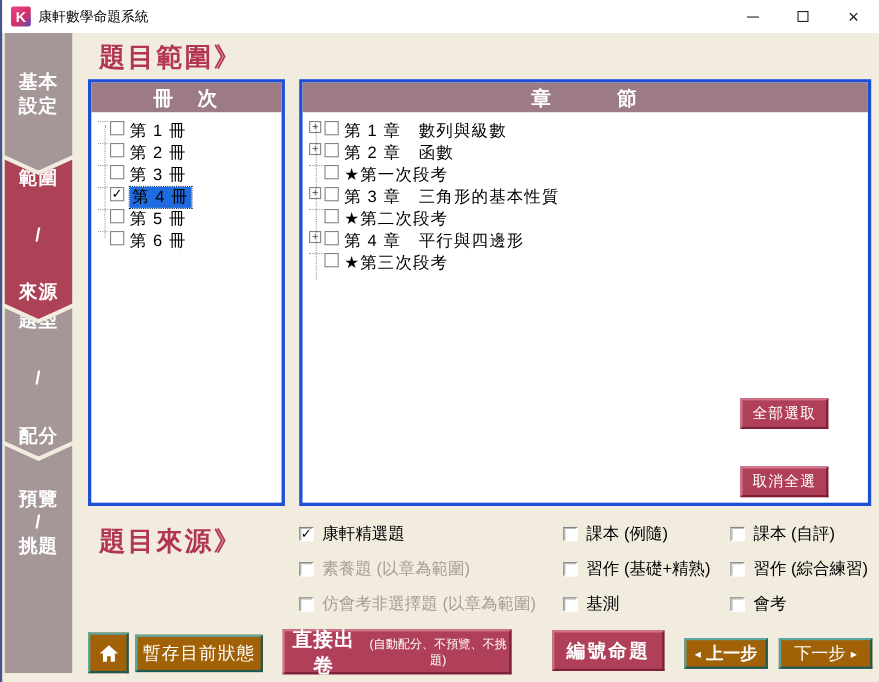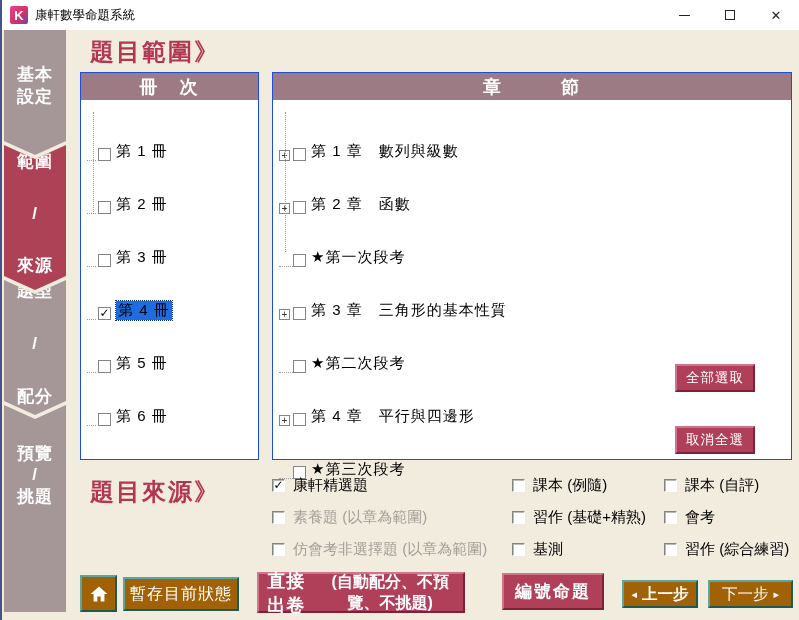--- a/index.html
+++ b/index.html
@@ -27,32 +27,32 @@
   .t2 { height:145px; clip-path:polygon(0 0,50% 14px,100% 0,100% calc(100% - 14px),50% 100%,0 calc(100% - 14px)); background:#ad4156; padding-bottom:8px;gap:31px; }
   .t3 { height:135px; clip-path:polygon(0 0,50% 14px,100% 0,100% calc(100% - 14px),50% 100%,0 calc(100% - 14px)); padding-bottom:8px;gap:32px; }
   .t4 { height:207px; clip-path:polygon(0 0,50% 14px,100% 0,100% 100%,0 100%); justify-content:flex-start; padding-top:38px; }
 
   
   .sec-heading { position:absolute; left:88px; color:#b23552; font-weight:bold; font-size:24px; letter-spacing:2px; }
   .h-scope { top:36px; }
   .h-source { top:476px; }
 
   
-  .panel { position:absolute; top:72px; background:#fff; border:1px solid #1d4ed8; }
+  .panel { position:absolute; top:72px; background:#fff; border:3px solid #1d4ed8; }
   .panel-volumes { left:78px; width:179px; height:388px; }
   .panel-chapters { left:270px; width:520px; height:388px; }
   .panel-header { height:27px; background:#9d7b84; color:#fff; font-weight:bold; font-size:18px; display:flex; align-items:center; justify-content:center; letter-spacing:2px; }
   .panel-header.two-col { gap:58px; }
   .panel-body { position:relative; padding-top:8px; }
 
   .tree-vline { position:absolute; left:12px; top:12px; width:0; border-left:1px dotted #9a9a9a; }
   .panel-volumes .tree-vline { height:102px; }
   .panel-chapters .tree-vline { height:140px; }
 
-  .trow { display:flex; align-items:flex-end; height:20px; padding-left:6px; font-size:15px; color:#000;margin-top:33px; }
+  .trow { display:flex; align-items:flex-start; height:20px; padding-left:6px; font-size:15px; color:#000; }
   .stub { width:9px; border-top:1px dotted #9a9a9a; margin-right:2px; }
   .cb { width:13px; height:13px; background:#fff; border:1px solid #848484; display:inline-flex; align-items:center; justify-content:center; flex:0 0 13px; }
   .cb .check { font-size:12px; font-weight:bold; line-height:1; color:#000; margin-top:-1px; }
   .cb.win { border-color:#848484 #ffffff #ffffff #848484; box-shadow:inset 1px 1px 0 #b9b9b9; }
   .tlabel { margin-left:5px; letter-spacing:1px; white-space:nowrap; }
   .tlabel.selected { background:#1f6ce0; outline:1px dotted #0a2f66; padding:0 2px; }
 
   .expander { width:11px; height:11px; border:1px solid #848484; background:#fff; display:inline-flex; align-items:center; justify-content:center; font-size:10px; line-height:1; color:#333; margin-right:3px; flex:0 0 11px; }
   .exp-spacer { width:14px; flex:0 0 14px; border-top:1px dotted #9a9a9a; margin-right:0; }
 
@@ -70,21 +70,21 @@
   .src-item { display:flex; align-items:center; height:22px; margin-bottom:10px; font-size:15px; color:#000; cursor:pointer; white-space:nowrap; }
   .src-item .src-label { margin-left:8px; }
   .src-item.disabled { color:#a59d96; cursor:default; }
 
   
   .footer-btn { position:absolute; display:flex; align-items:center; justify-content:center; }
   .btn-home { left:78px; top:575px; width:37px; height:37px; }
   .btn-save { left:121px; top:577px; width:116px; height:34px; font-size:16px; letter-spacing:1px; }
   .btn-direct { left:255px; top:572px; width:208px; height:41px; gap:4px; }
   .btn-direct .main { font-size:18px; font-weight:bold; letter-spacing:1px; }
-  .btn-direct .note { font-size:16px; font-weight:bold; }
+  .btn-direct .note { font-size:11px; font-weight:normal; }
   .btn-numbered { left:500px; top:573px; width:102px; height:37px; font-size:17px; font-weight:bold; letter-spacing:2px; }
   .btn-prev { left:620px; top:580px; width:76px; height:28px; font-size:15.5px; font-weight:bold; gap:5px; }
   .btn-next { left:706px; top:580px; width:85px; height:28px; font-size:15.5px; font-weight:normal; gap:5px; }
   .nav-arrow { font-size:11px; }
 </style>
 </head>
 <body>
 
 <div class="window">
 
@@ -259,25 +259,25 @@
         <span class="src-label">基測</span>
       </label>
     </div>
     <div class="src-col c3">
       <label class="src-item">
         <span class="cb win"></span>
         <span class="src-label">課本 (自評)</span>
       </label>
       <label class="src-item">
         <span class="cb win"></span>
+        <span class="src-label">習作 (綜合練習)</span>
+      </label>
+      <label class="src-item">
+        <span class="cb win"></span>
         <span class="src-label">會考</span>
-      </label>
-      <label class="src-item">
-        <span class="cb win"></span>
-        <span class="src-label">習作 (綜合練習)</span>
       </label>
     </div>
   </div>
 
   <button class="btn btn-teal footer-btn btn-home">
     <svg width="20" height="20" viewBox="0 0 24 24">
         <path d="M12 3 L22 12 L18.5 12 L18.5 21 L14 21 L14 15 L10 15 L10 21 L5.5 21 L5.5 12 L2 12 Z" fill="#ffffff"></path>
       </svg>
   </button>
   <button class="btn btn-teal footer-btn btn-save">暫存目前狀態</button>

